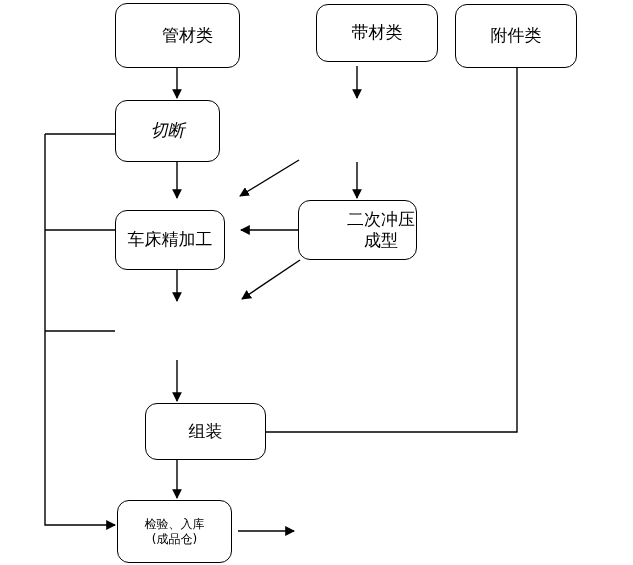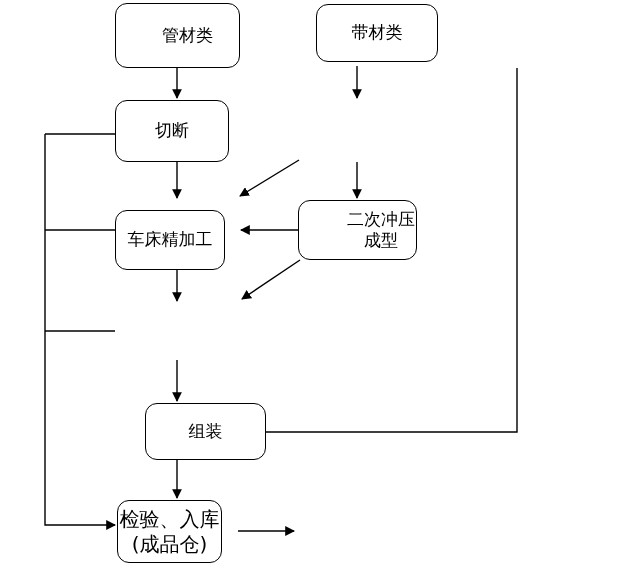--- a/index.html
+++ b/index.html
@@ -39,28 +39,28 @@
     line-height: 1.25;
     z-index: 2;
   }
   .node .label {
     display: block;
     white-space: pre-line;
   }
   .n-guancai   { left: 115px; top: 3px;   width: 125px; height: 65px; padding-left: 20px; }
   .n-daicai    { left: 296px; top: 4px;   width: 122px; height: 58px; margin-left: 20px; }
   .n-fujian    { left: 455px; top: 4px;   width: 122px; height: 64px; }
-  .n-qieduan   { left: 115px; top: 100px; width: 114px; height: 62px; }
+  .n-qieduan   { left: 115px; top: 100px; width: 105px; height: 62px; font-style: italic; }
   .n-gaojing   { left: 296px; top: 100px; width: 122px; height: 62px; }
   .n-chechuang { left: 115px; top: 184px; width: 110px; height: 60px; margin-top: 26px; }
   .n-erci      { left: 298px; top: 200px; width: 119px; height: 60px; padding-left: 47px; }
   .n-biaomian  { left: 115px; top: 303px; width: 123px; height: 57px; }
   .n-zuzhuang  { left: 117px; top: 403px; width: 121px; height: 57px; margin-left: 28px; }
-  .n-jianyan   { left: 117px; top: 500px; width: 105px; height: 63px;
-                 font-size: 20px; }
+  .n-jianyan   { left: 117px; top: 500px; width: 115px; height: 63px;
+                 font-size: 12px; }
   .n-diandu    { left: 296px; top: 502px; width: 121px; height: 58px; }
 </style>
 </head>
 <body>
 
 <div id="canvas">
 
   <svg id="edges" viewBox="0 0 633 565" xmlns="http://www.w3.org/2000/svg">
     <defs>
       <marker id="arrow" viewBox="0 0 10 10" refX="9" refY="5" markerWidth="7" markerHeight="7" orient="auto-start-reverse">
@@ -101,20 +101,23 @@
   </svg>
 
   <div class="node n-guancai">
     <span class="label">管材类</span>
   </div>
 
   <div class="node n-daicai">
     <span class="label">带材类</span>
   </div>
 
+  <div class="node n-fujian">
+    <span class="label">附件类</span>
+  </div>
 
   <div class="node n-qieduan">
     <span class="label">切断</span>
   </div>
 
 
   <div class="node n-chechuang">
     <span class="label">车床精加工</span>
   </div>
 

